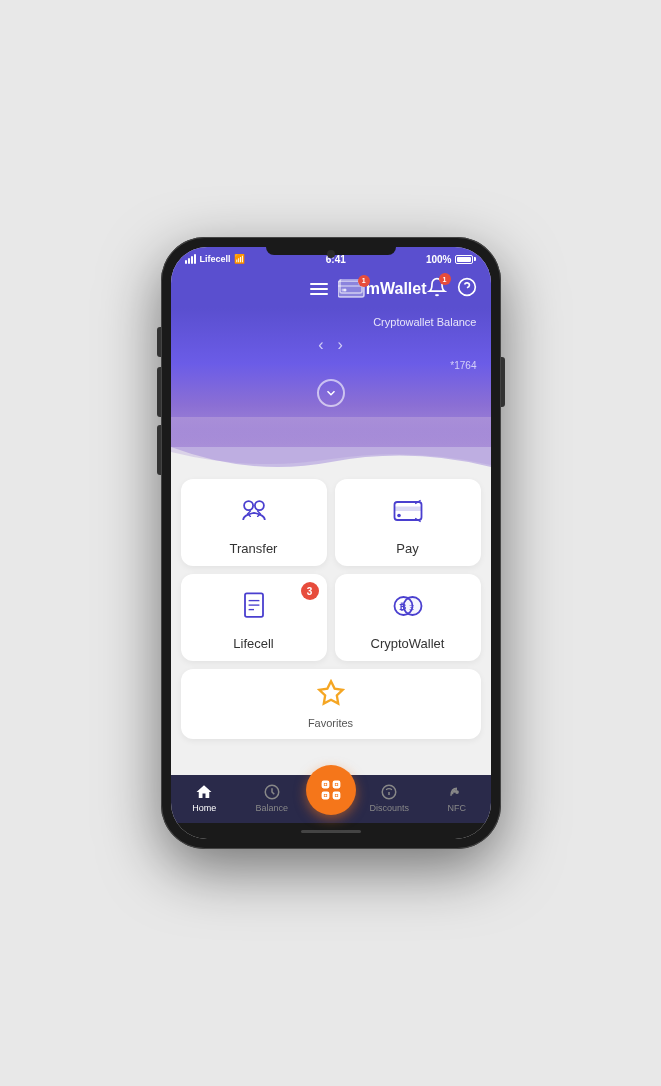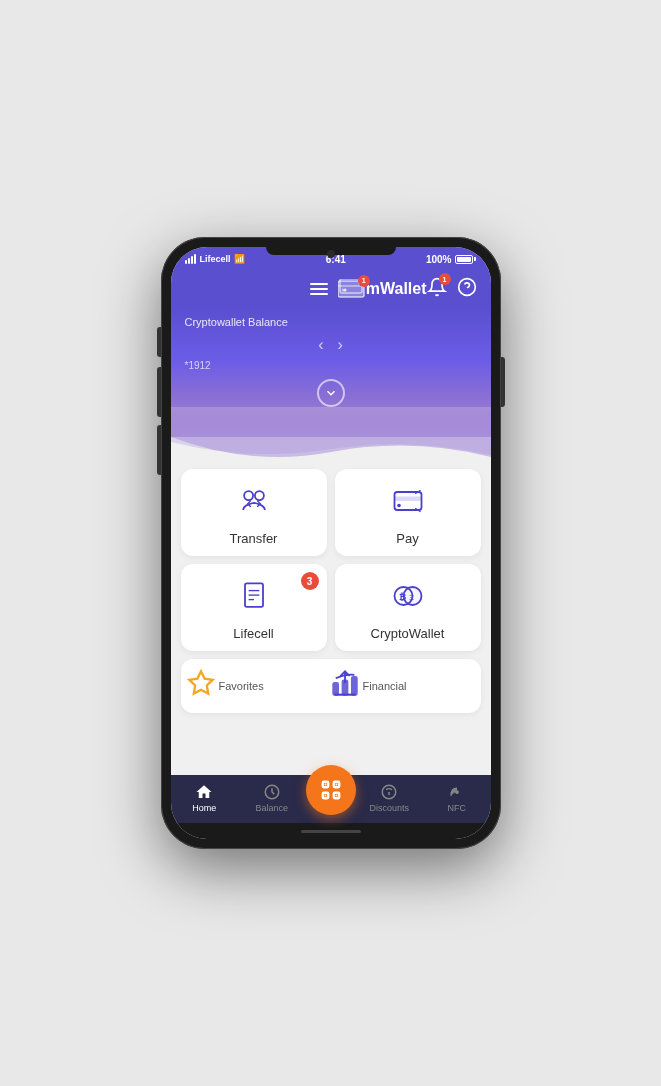--- a/index.html
+++ b/index.html
@@ -187,22 +187,22 @@
       height: 12px;
       font-size: 7px;
       display: flex;
       align-items: center;
       justify-content: center;
       font-weight: 700;
     }
     
     .balance-section {
       background: linear-gradient(180deg, #5a4fcf 0%, #6b5ce7 40%, #8b6fd4 70%, #a98fd8 100%);
-      padding: 8px 14px 30px;
-      text-align: left;
+      padding: 8px 14px 40px;
+      text-align: right;
       position: relative;
       flex-shrink: 0;
     }
     .balance-section::after {
       content: '';
       position: absolute;
       bottom: -20px;
       left: 0;
       right: 0;
       height: 50px;
@@ -325,21 +325,21 @@
       background: white;
       border-radius: 12px;
       padding: 10px 6px;
       display: flex;
       justify-content: space-around;
       box-shadow: 0 2px 6px rgba(0,0,0,0.06);
       margin-bottom: 8px;
     }
     .widget-item {
       display: flex;
-      flex-direction: row;
+      flex-direction: column;
       align-items: center;
       gap: 4px;
       cursor: pointer;
       flex: 1;
       text-align: right;
     }
     .widget-icon {
       font-size: 22px;
     }
     .widget-icon.orange { color: #f5a623; }
@@ -512,21 +512,21 @@
         </div>
       </div>
     </div>
 
     <div class="balance-section">
       <div class="balance-label">Cryptowallet Balance</div>
       <div class="balance-row">
         <div class="balance-nav">‹</div>
         <div class="balance-nav">›</div>
       </div>
-      <div class="balance-account">*1912</div>
+      <div class="balance-account">*1764</div>
       <div class="expand-btn">
         <svg width="14" height="14" viewBox="0 0 24 24" fill="none" stroke="white" stroke-width="2.5">
           <polyline points="6 9 12 15 18 9"></polyline>
         </svg>
       </div>
     </div>
 
     <div class="wave-separator">
       <svg width="100%" height="30" viewBox="0 0 320 30" preserveAspectRatio="none">
         <path d="M0 0 Q80 30 160 15 Q240 0 320 20 L320 0 Z" fill="#8b6fd4" opacity="0.4"></path>
@@ -594,33 +594,20 @@
 
         <div class="widget-item">
           <div class="widget-icon orange">
             <svg width="28" height="28" viewBox="0 0 24 24" fill="#f5a623" stroke="#f5a623" stroke-width="1.5">
               <polygon points="12 2 15.09 8.26 22 9.27 17 14.14 18.18 21.02 12 17.77 5.82 21.02 7 14.14 2 9.27 8.91 8.26 12 2" fill="none" stroke="#f5a623" stroke-width="2"></polygon>
             </svg>
           </div>
           <span class="widget-label">Favorites</span>
         </div>
 
-        <div class="widget-item">
-          <div class="widget-icon purple">
-            <svg width="28" height="28" viewBox="0 0 24 24" fill="none" stroke="#4a3fcf" stroke-width="1.8">
-              <line x1="3" y1="22" x2="21" y2="22"></line>
-              <rect x="2" y="12" width="4" height="10" rx="1" fill="#4a3fcf" opacity="0.8"></rect>
-              <path d="M12 2 L12 12 M8 6 L12 2 L16 6" stroke="#4a3fcf" stroke-width="1.5"></path>
-              <rect x="10" y="10" width="4" height="12" rx="1" fill="#4a3fcf" opacity="0.8"></rect>
-              <rect x="18" y="7" width="4" height="15" rx="1" fill="#4a3fcf" opacity="0.8"></rect>
-              <path d="M4 8 Q12 4 20 5" stroke="#4a3fcf" stroke-width="1.5" fill="none"></path>
-            </svg>
-          </div>
-          <span class="widget-label">Financial</span>
-        </div>
 
       </div>
     </div>
 
     <div class="bottom-nav">
       <div class="nav-item active">
         <svg viewBox="0 0 24 24" fill="white" stroke="none">
           <path d="M10 20v-6h4v6h5v-8h3L12 3 2 12h3v8z"></path>
         </svg>
         <span>Home</span>

